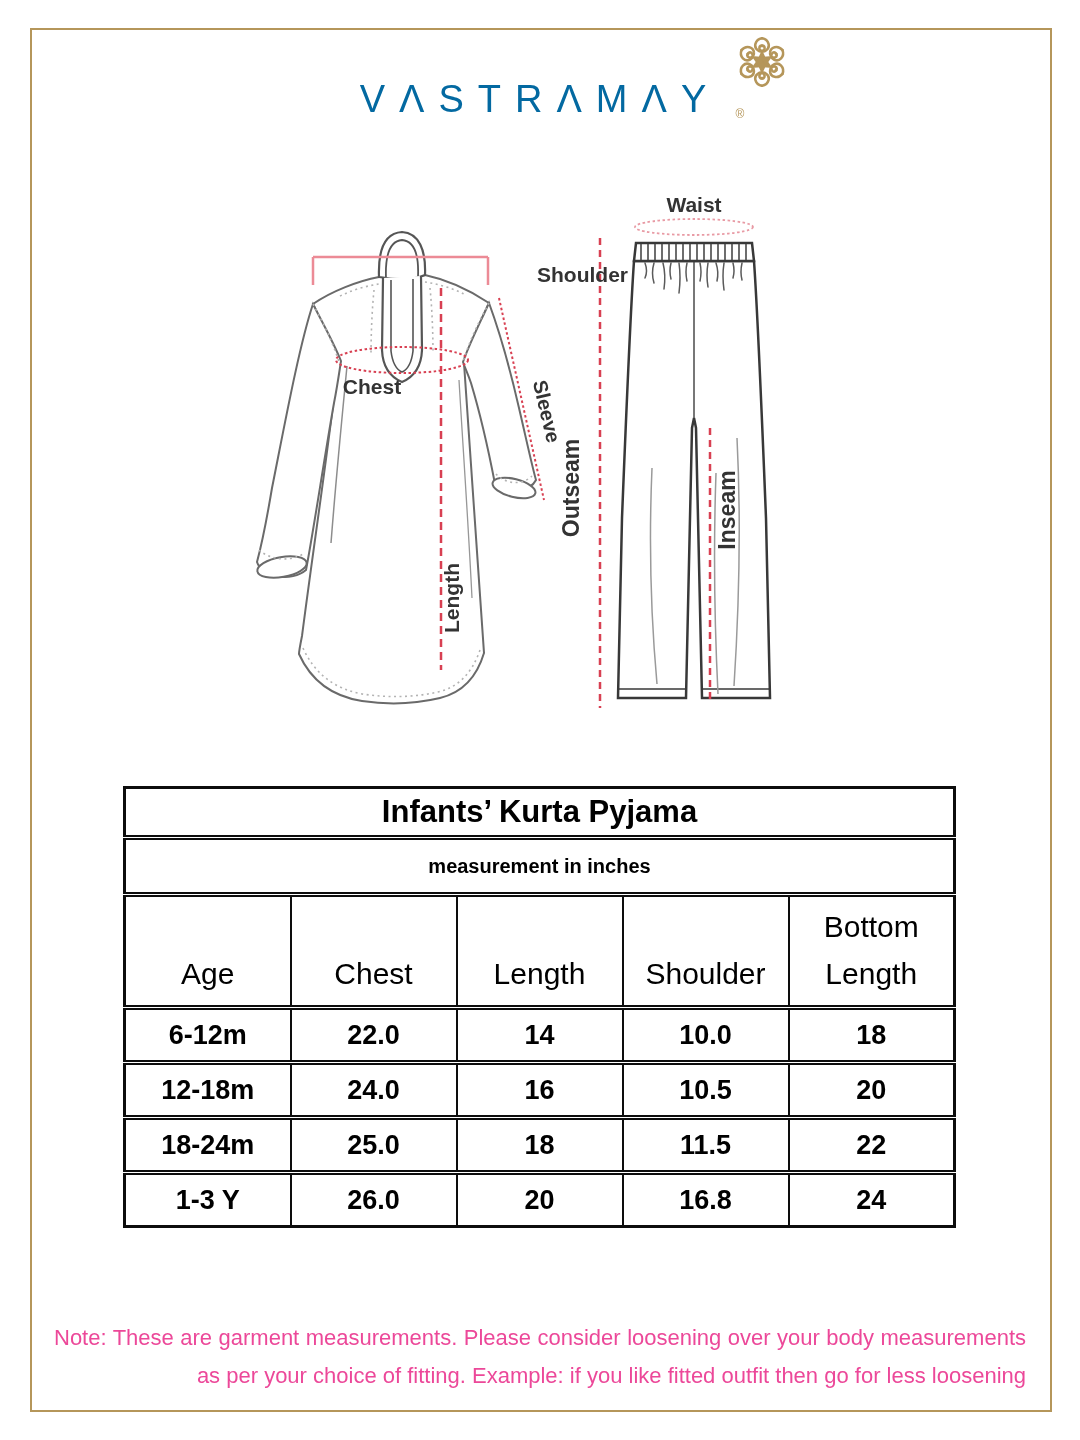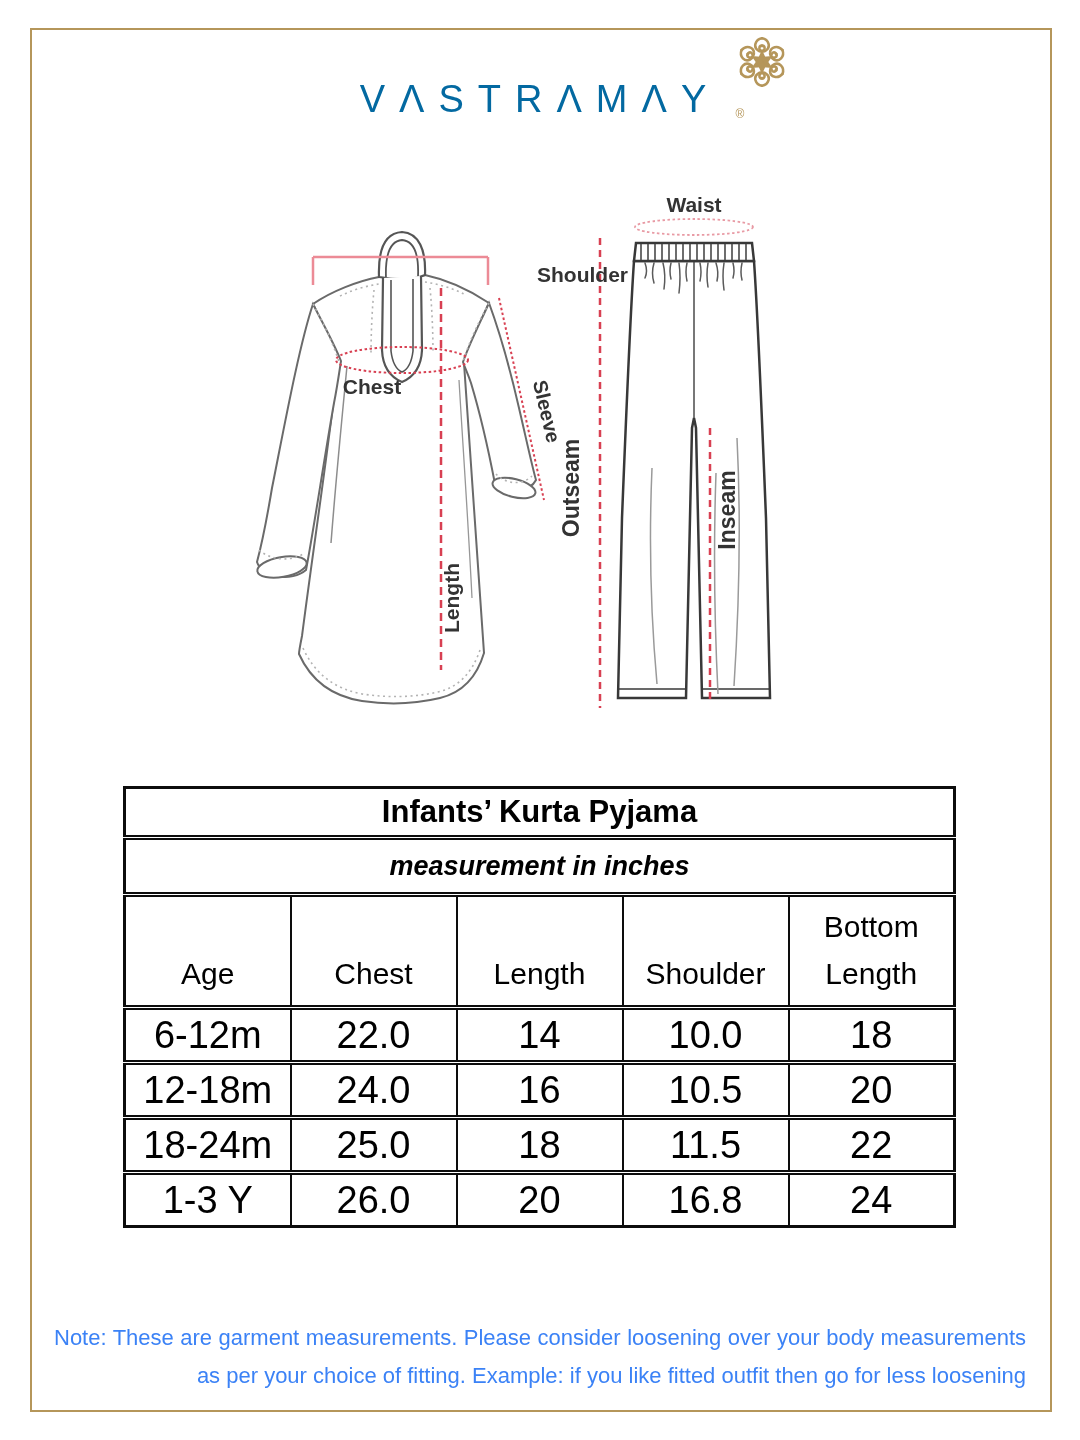--- a/index.html
+++ b/index.html
@@ -19,27 +19,27 @@
   .size-table{position:absolute;left:123px;top:786px;width:833px;border-collapse:collapse;
               border:3px solid #0d0d0d;table-layout:fixed;color:#000;}
   .size-table td{border-left:2px solid #0d0d0d;border-right:2px solid #0d0d0d;
                  border-top:5px double #0d0d0d;border-bottom:5px double #0d0d0d;
                  text-align:center;vertical-align:middle;padding:0;}
   .size-table tr:first-child td{border-top:none;}
   .size-table tr:last-child td{border-bottom:none;}
   .size-table tr td:first-child{border-left:none;}
   .size-table tr td:last-child{border-right:none;}
   .t-title{height:46px;font-size:31px;font-weight:700;}
-  .t-sub{height:52px;font-size:27px;font-weight:700;font-style:italic;}
+  .t-sub{height:52px;font-size:20px;font-weight:700;}
   .t-head td{height:100px;font-size:30px;font-weight:400;vertical-align:bottom;
              padding-bottom:8px;line-height:1.55;}
-  .t-data td{height:50px;font-size:38px;font-weight:400;}
+  .t-data td{height:50px;font-size:27px;font-weight:700;}
   
   .note{position:absolute;left:54px;top:1297px;width:972px;font-size:22px;line-height:38px;
-        color:#3b82f6;text-align:justify;text-align-last:right;}
+        color:#ec4899;text-align:justify;text-align-last:right;}
 </style>
 </head>
 <body>
 
 <div class="page">
   <div class="frame"></div>
 
   <div class="logo">
     <div class="logo-inner">
       <span class="logo-text">VΛSTRΛMΛY</span>

